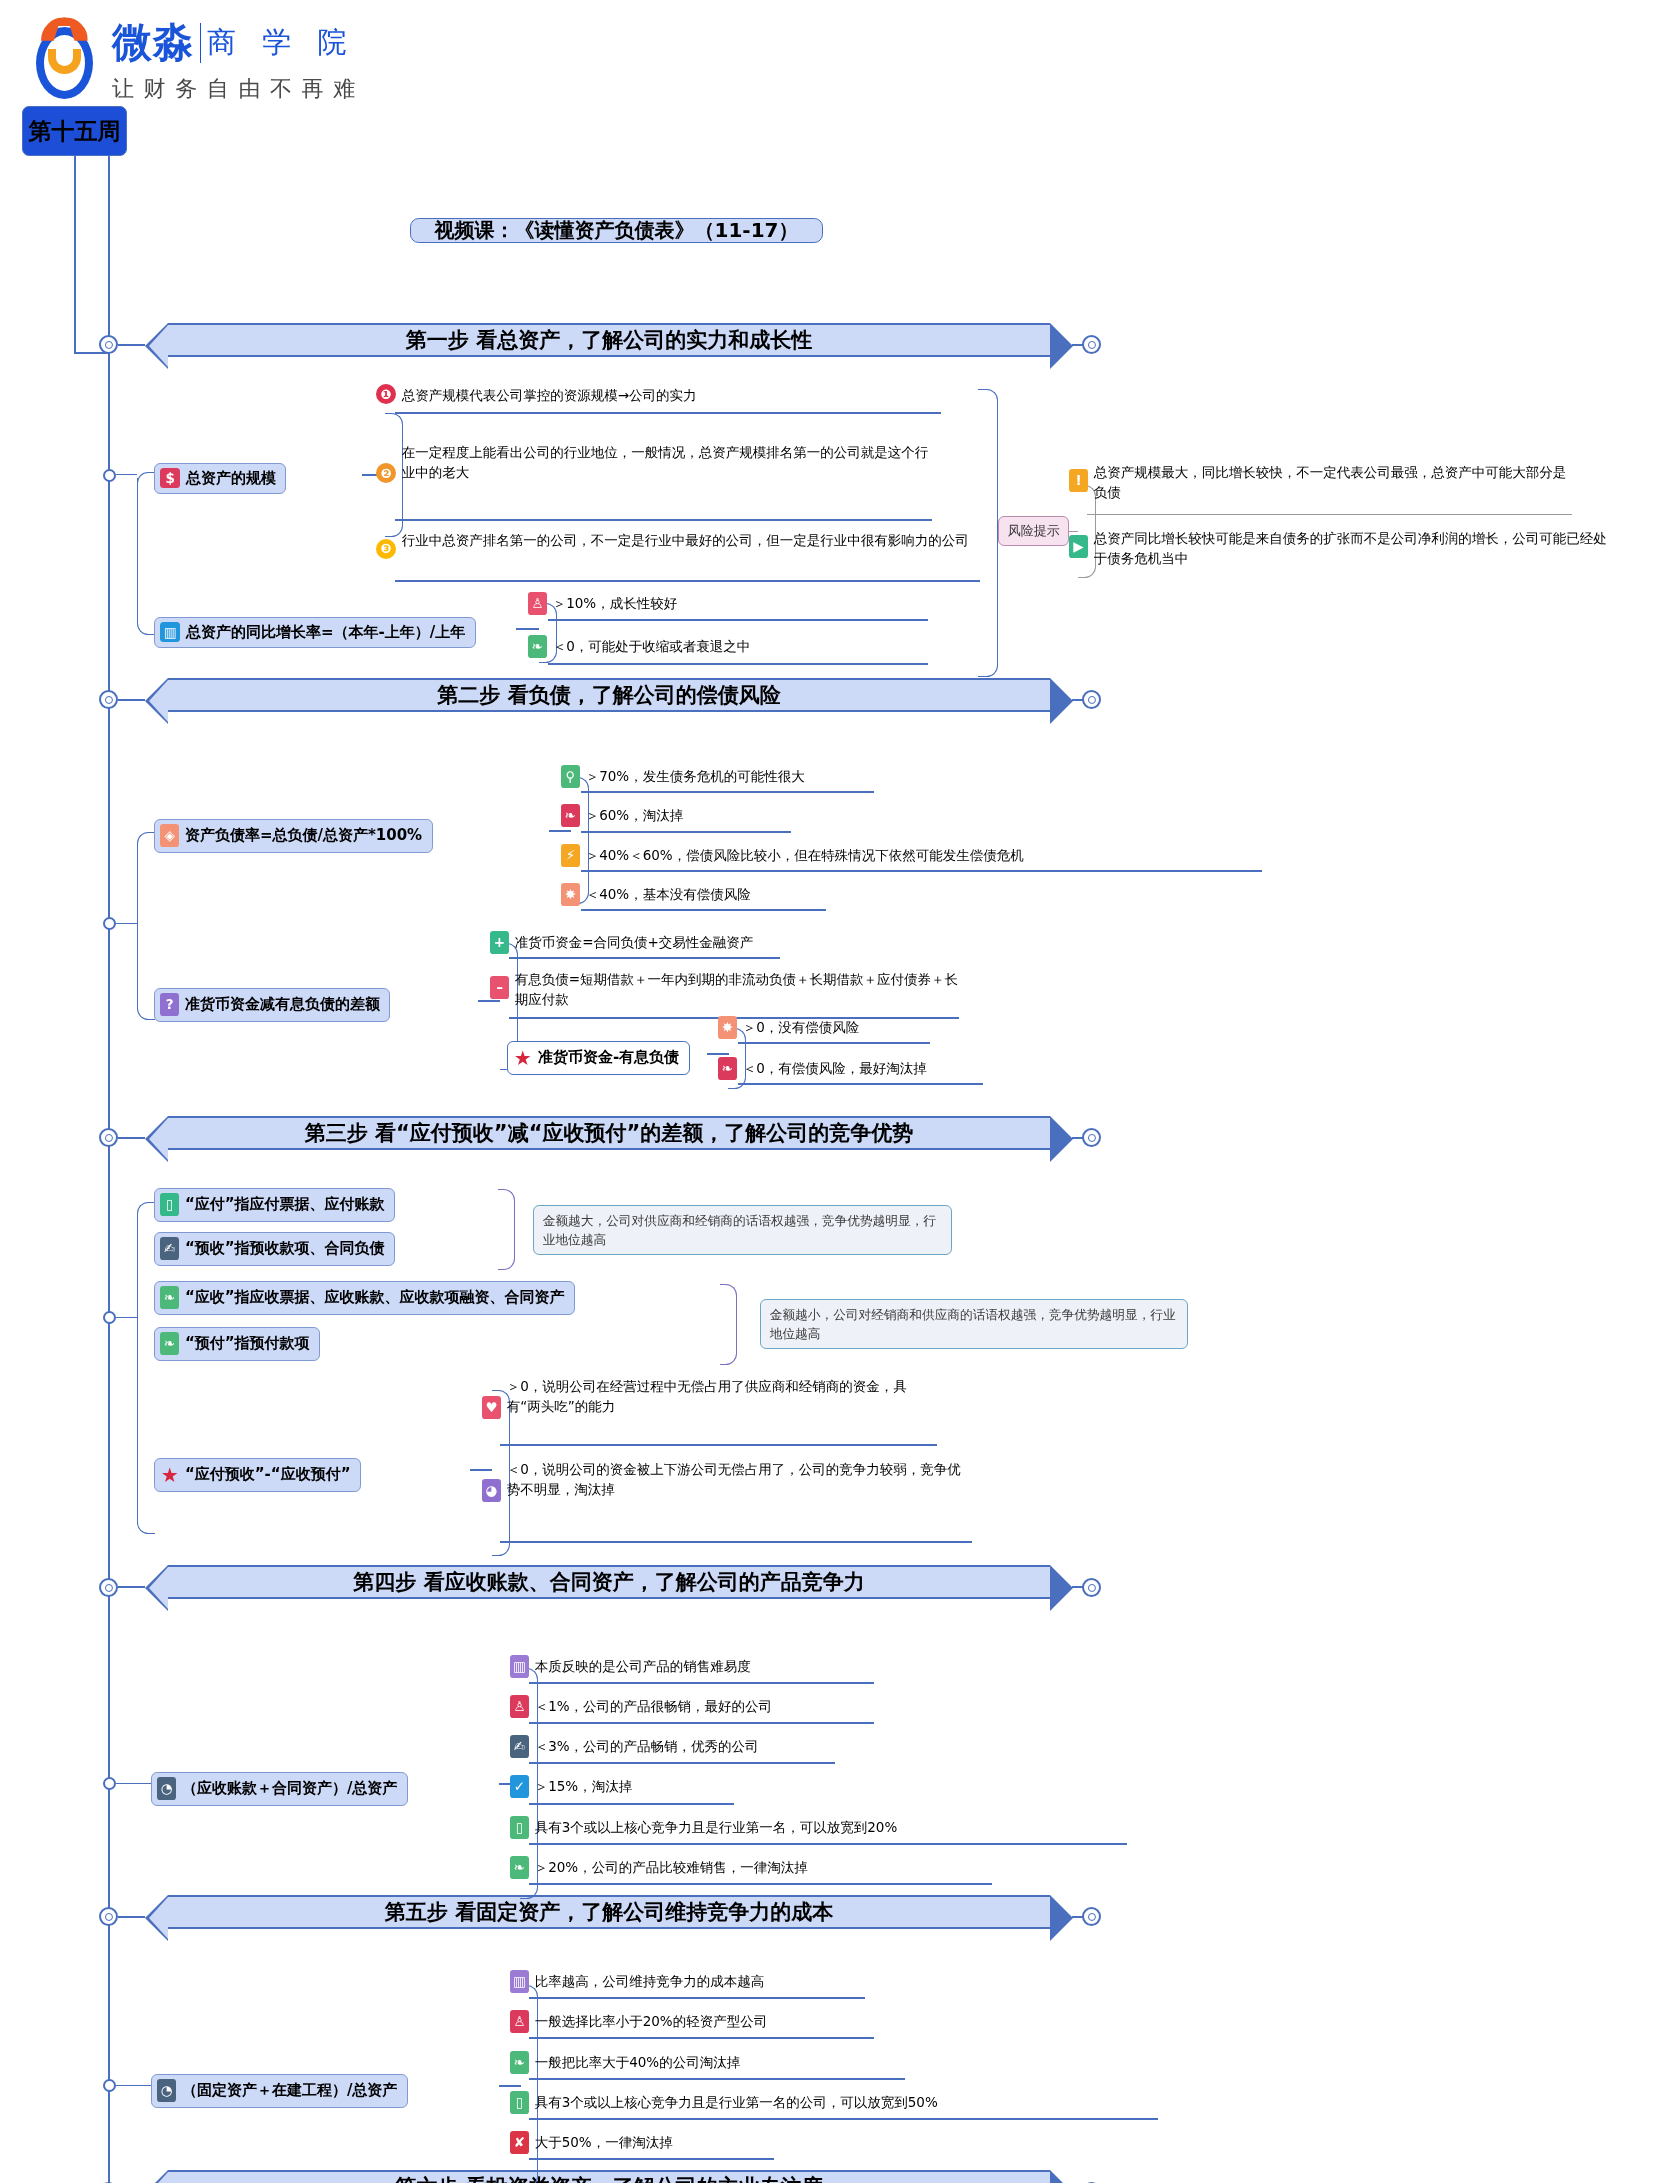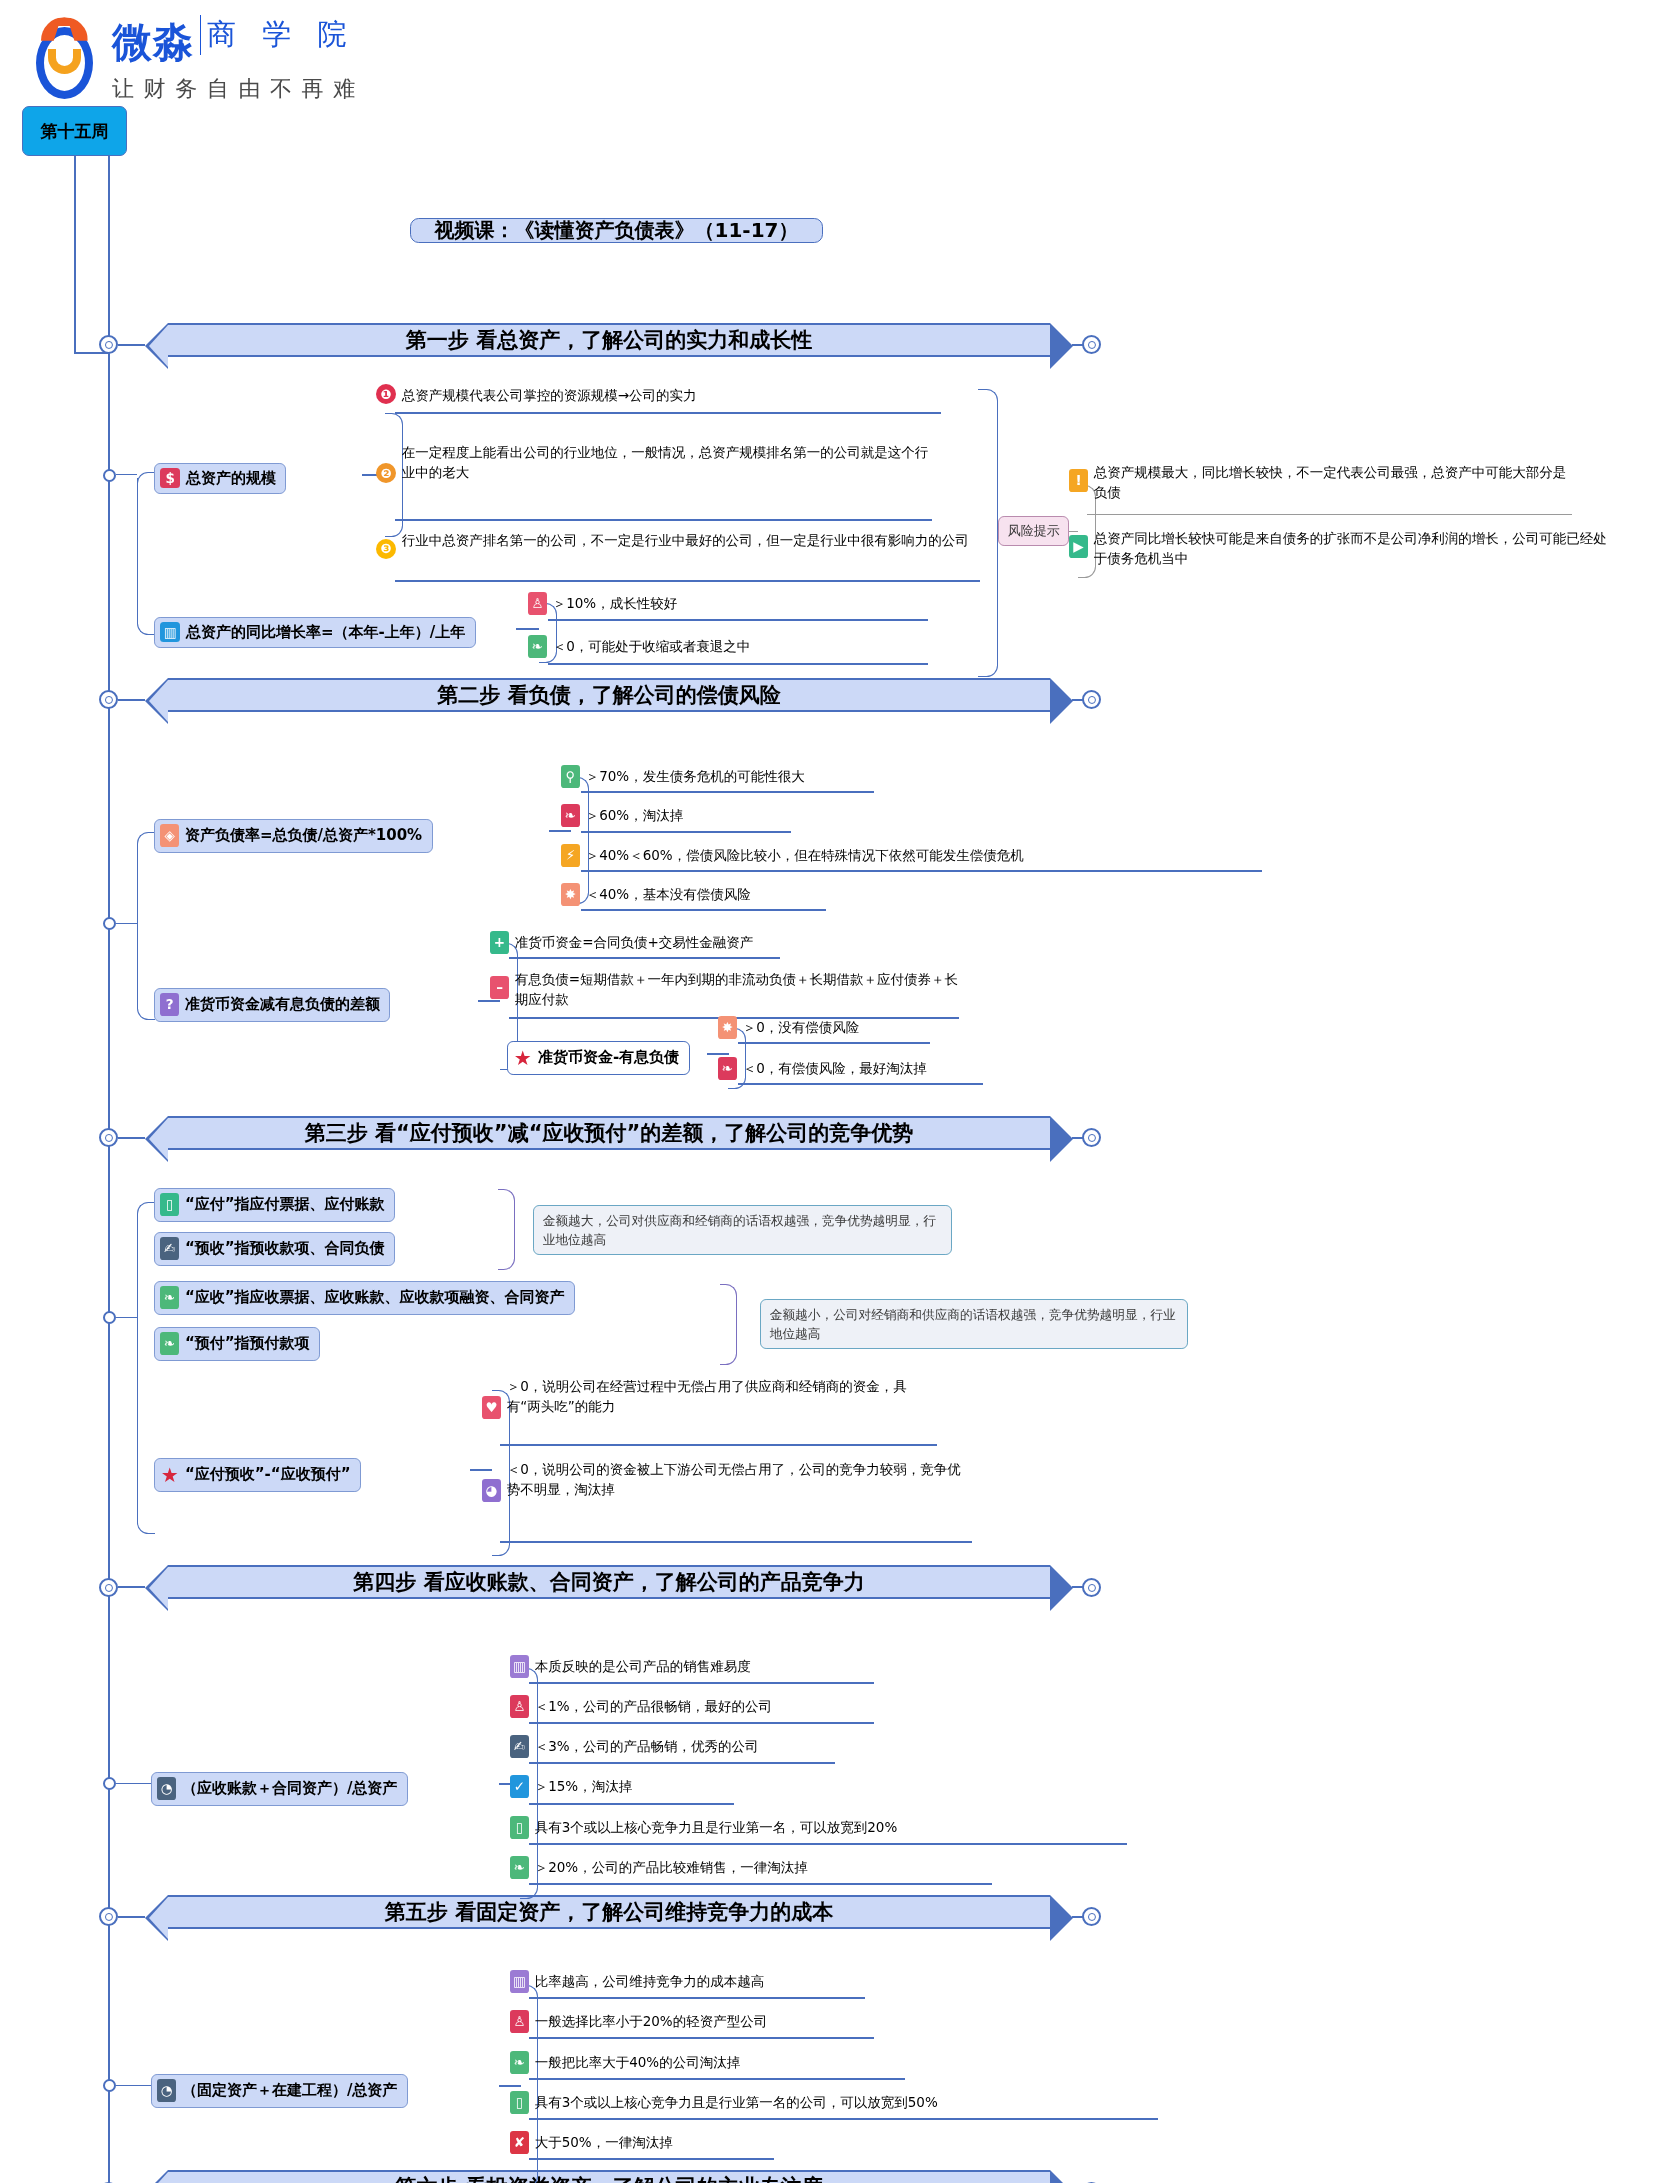--- a/index.html
+++ b/index.html
@@ -24,39 +24,39 @@
     position:absolute; left:16.6px; top:-0.9px; width:47px; height:23.6px;
     background:#ef5a23; border-radius:26px 26px 0 0;
     clip-path: polygon(0 100%, 0 40%, 18% 8%, 50% 0, 82% 8%, 100% 40%, 100% 100%, 72% 100%, 62% 38%, 38% 38%, 28% 100%);
   }
   .logo-cup {
     position:absolute; left:24px; top:31px; width:33px; height:24.5px;
     border:8.3px solid #f5a21e; border-top:0;
     border-radius:0 0 17.5px 17.5px;
   }
   .logo-text { margin-left:7px; }
-  .logo-line1 { display:flex; align-items:flex-start; }
+  .logo-line1 { display:flex; align-items:center; }
   .logo-main {
     font-size:40px; font-weight:bold; color:#1a54d8; letter-spacing:0.9px;
     font-family:"DejaVu Sans","Liberation Sans",sans-serif;
   }
   .logo-sub {
     font-size:29px; color:#1a54d8; letter-spacing:4.4px; margin-left:6.1px;
     border-left:1.3px solid #1a54d8; padding-left:6.1px;font-family:Liberation Mono, monospace;
   }
   .logo-slogan {
     font-size:22px; color:#4a4a4a; letter-spacing:9.6px; margin-top:3.5px;
   }
 
   
   .week-badge {
     position:absolute; left:22px; top:106px; width:105px; height:50px;
-    background:#0ea5e9; border:1.7px solid #4a6fbe; border-radius:7px;
+    background:#1d4ed8; border:1.7px solid #4a6fbe; border-radius:7px;
     display:flex; align-items:center; justify-content:center;
-    font-size:17px; font-weight:bold;
+    font-size:23px; font-weight:bold;
   }
   .video-box {
     position:absolute; left:410px; top:218px; width:413px; height:25px;
     background:#ccd9f7; border:1.7px solid #4a6fbe; border-radius:8.7px;
     display:flex; align-items:center; justify-content:center;
     font-size:20px; font-weight:bold; white-space:nowrap;
   }
 
   
   .spine {

